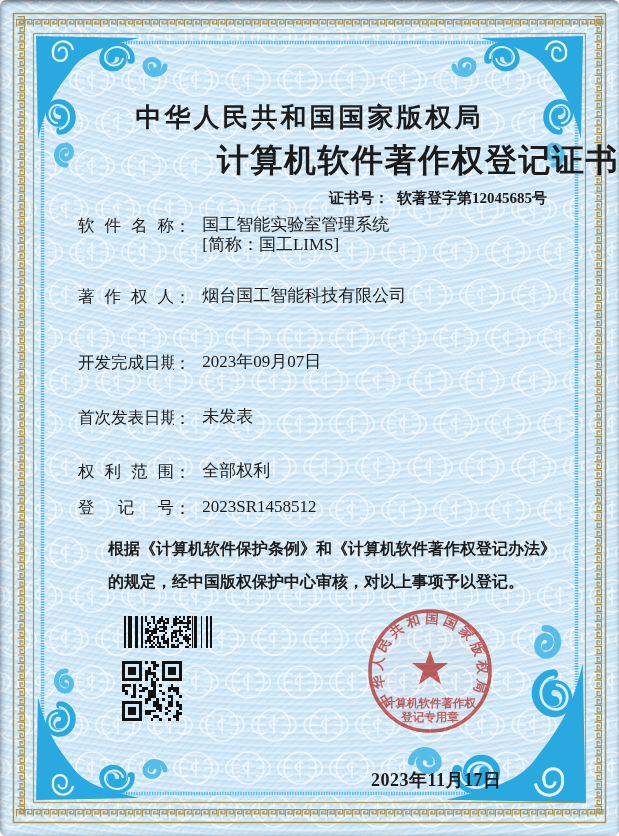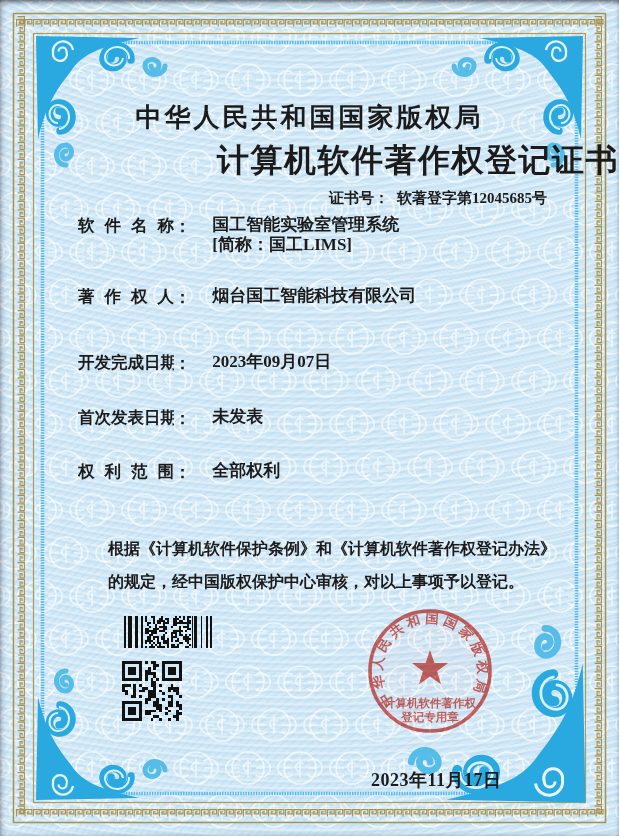--- a/index.html
+++ b/index.html
@@ -5,42 +5,43 @@
   html,body{margin:0;padding:0;}
   .page{
     position:relative;
     width:619px;height:836px;
     overflow:hidden;
     font-family:"Liberation Serif","DejaVu Serif",serif;
     background-color:#d3e9f7;
     background-image:
       repeating-radial-gradient(circle at 50% -80%, rgba(255,255,255,.30) 0 1.5px, rgba(168,208,234,.22) 3px 4.5px, rgba(211,233,247,0) 4.5px 7px),
       repeating-radial-gradient(circle at 115% 150%, rgba(150,198,230,.16) 0 2px, rgba(211,233,247,0) 2px 6px);
+    border-radius: 6px;
   }
   .page::after{
     content:"";position:absolute;inset:0;z-index:9;pointer-events:none;
     box-shadow:
       inset 0 5px 5px -3px rgba(25,28,38,.65),
       inset 5px 0 6px -4px rgba(25,28,38,.40),
       inset -4px 0 6px -5px rgba(25,28,38,.28),
       inset 0 -4px 6px -5px rgba(25,28,38,.28);
   }
   svg.deco{position:absolute;inset:0;z-index:1;}
   .txt{position:absolute;z-index:2;color:#1b1b1b;}
   .authority{left:0;width:100%;top:100px;text-align:center;
     font-size:26px;font-weight:700;letter-spacing:3px;}
   .maintitle{left:0;width:100%;top:139px;text-align:right;
     font-size:32px;font-weight:900;letter-spacing:1.5px;}
   .certno{top:189px;right:72px;font-size:15px;font-weight:700;}
   .certno .lab{margin-right:8px;}
-  .field{left:78px;font-size:17px;font-weight:700;white-space:nowrap;}
+  .field{left:78px;font-size:17px;font-weight:400;white-space:nowrap;}
   .flabel{display:inline-block;width:96px;font-size:16.5px;
     text-align:justify;text-align-last:justify;vertical-align:top;overflow:hidden;}
   .fcolon{vertical-align:top;}
-  .fvalues{display:inline-block;margin-left:17px;vertical-align:top;}
+  .fvalues{display:inline-block;margin-left:7px;vertical-align:top;}
   .fvalues div{line-height:19.5px;}
   .statement{left:70px;top:532px;width:492px;font-size:16px;font-weight:600;
     line-height:33px;text-indent:2em;white-space:normal;text-align:center;}
   .issuedate{left:371px;top:768px;font-size:18px;font-weight:700;letter-spacing:.5px;}
   .code{position:absolute;z-index:2;}
   .seal{position:absolute;left:360px;top:601px;width:140px;height:140px;z-index:3;
     mix-blend-mode:multiply;opacity:.88;}
 </style>
 </head>
 <body>
@@ -715,20 +716,24 @@
     <span class="fvalues"><div>2023年09月07日</div></span>
   </div>
   <div class="txt field" style="top:407px">
     <span class="flabel">首次发表日期</span><span class="fcolon">：</span>
     <span class="fvalues"><div>未发表</div></span>
   </div>
   <div class="txt field" style="top:461px">
     <span class="flabel">权利范围</span><span class="fcolon">：</span>
     <span class="fvalues"><div>全部权利</div></span>
   </div>
+  <div class="txt field" style="top:497px">
+    <span class="flabel">登记号</span><span class="fcolon">：</span>
+    <span class="fvalues"><div>2023SR1458512</div></span>
+  </div>
 
   <div class="txt statement">根据《计算机软件保护条例》和《计算机软件著作权登记办法》的规定，经中国版权保护中心审核，对以上事项予以登记。</div>
 
   <svg class="code" id="barcode" style="left:124px;top:616px" width="90" height="32" viewBox="0 0 90 32" shape-rendering="crispEdges">
       <rect x="0" y="0" width="2" height="32" fill="#111"></rect>
       <rect x="4" y="0" width="4" height="32" fill="#111"></rect>
       <rect x="11" y="0" width="3" height="32" fill="#111"></rect>
       <rect x="17" y="0" width="2" height="32" fill="#111"></rect>
       <rect x="21" y="0" width="2" height="2" fill="#111"></rect>
       <rect x="21" y="2" width="2" height="2" fill="#111"></rect>

